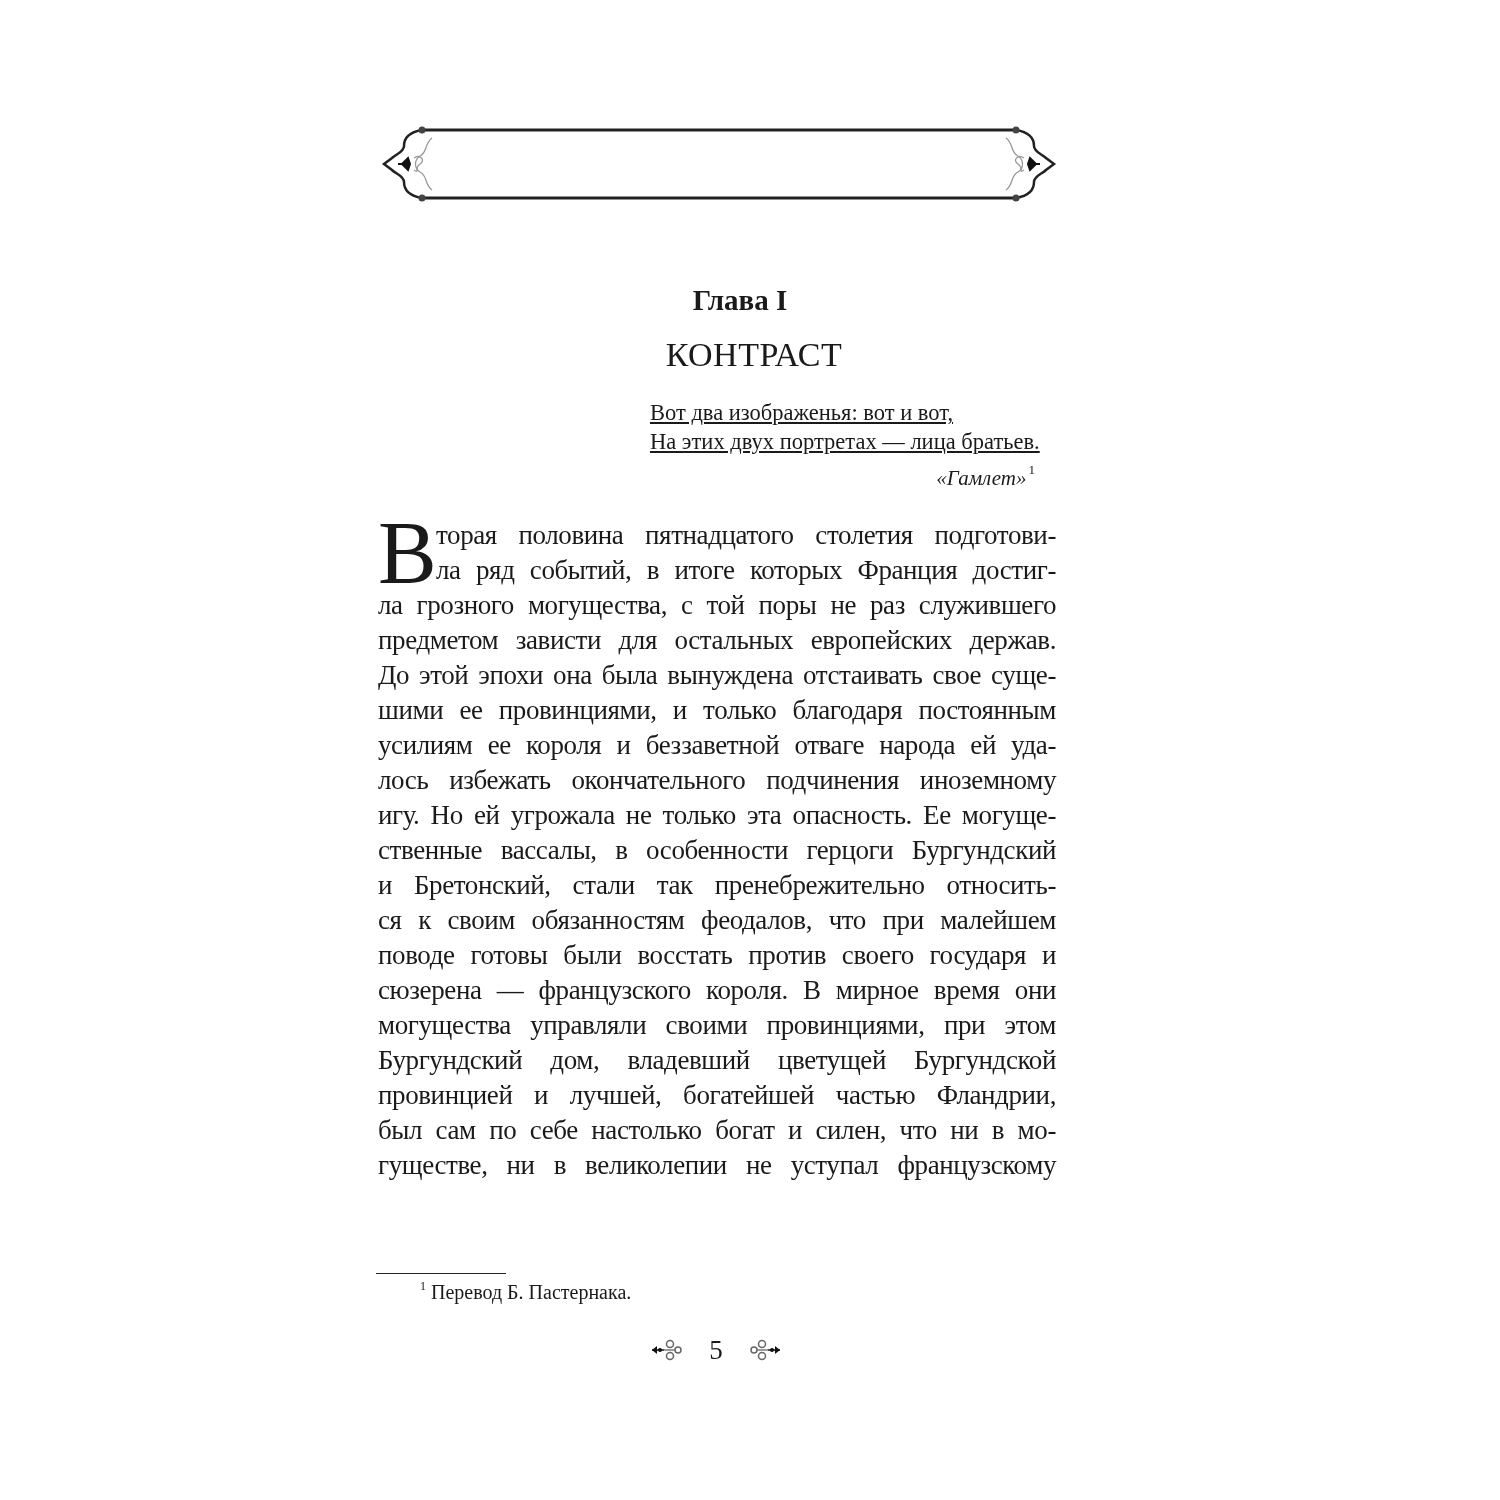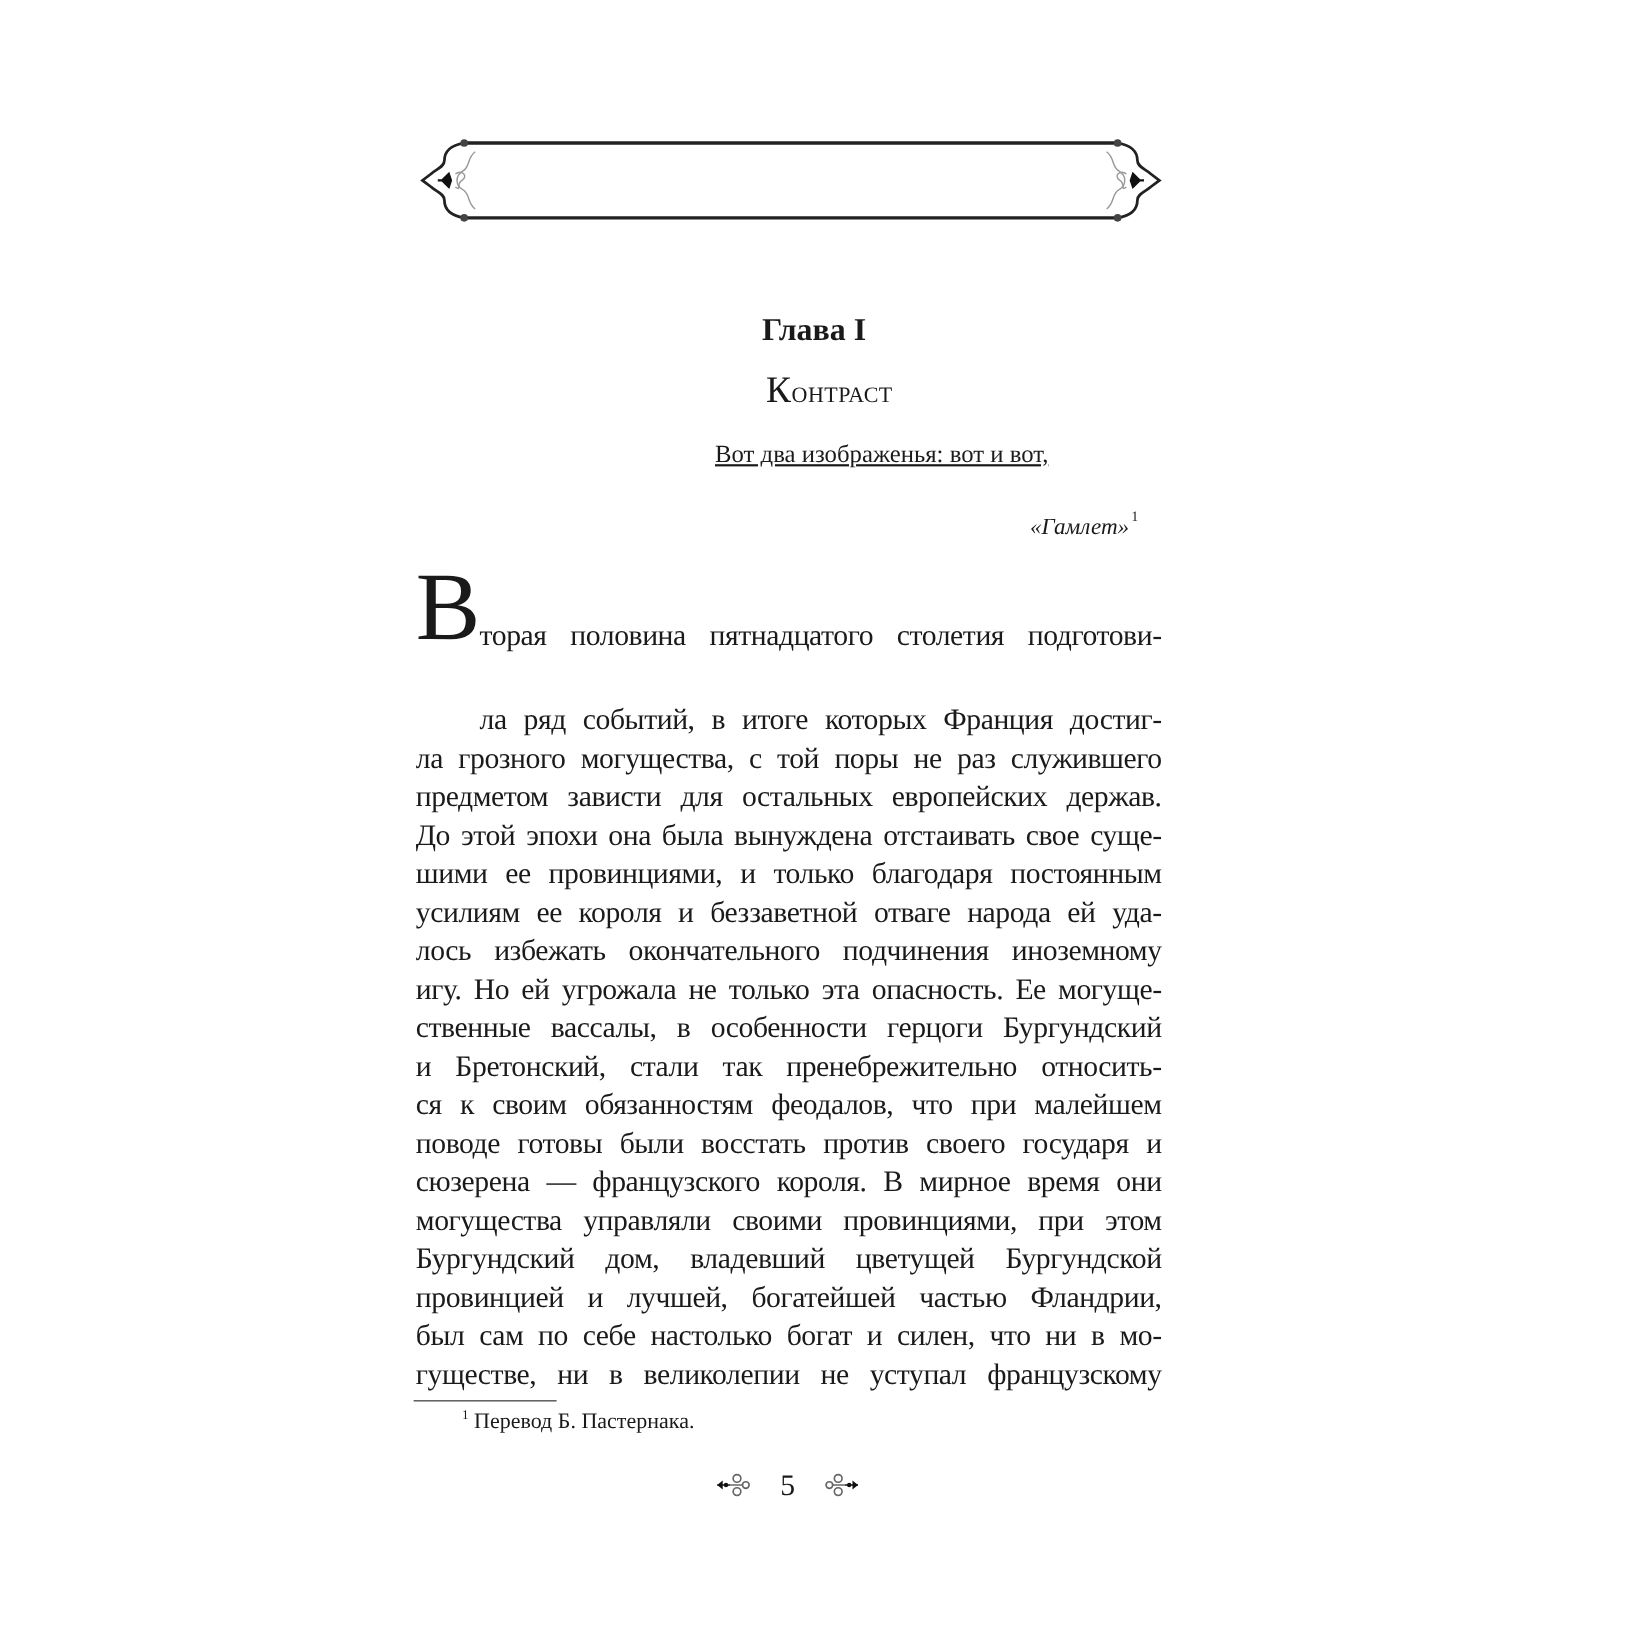--- a/index.html
+++ b/index.html
@@ -2,30 +2,30 @@
 <html><head>
   <meta charset="utf-8">
   <style>
     html, body { margin: 0; padding: 0; background: #ffffff; }
     body { width: 1500px; height: 1500px; position: relative; overflow: hidden; font-family: "Liberation Serif", "DejaVu Serif", serif; color: #1a1a1a; }
     .frame { position: absolute; left: 380px; top: 124px; width: 678px; height: 80px; }
     .frame svg { width: 100%; height: 100%; display: block; }
     .chapter-label { position: absolute; left: 0; width: 1472px; top: 284px; text-align: center; font-weight: bold; font-size: 29px; padding-left: 8px; box-sizing: border-box; }
     .chapter-title { position: absolute; left: 0; width: 1500px; top: 336px; text-align: center; font-size: 34px; letter-spacing: 0.5px; padding-left: 8px; box-sizing: border-box; }
     .chapter-title .cap { font-size: 34px; }
-    .chapter-title .sc { font-size: 20px; }
+    .chapter-title .sc { font-size: 34px; }
     .epigraph { position: absolute; left: 650px; top: 398px; width: 390px; font-size: 22.5px; line-height: 29px; text-decoration: underline; }
     .epigraph .line { display: block; white-space: nowrap; }
     .epigraph-source { position: absolute; right: 465px; top: 466px; font-size: 21px; font-style: italic; white-space: nowrap; }
     .epigraph-source sup { font-style: normal; font-size: 13px; vertical-align: top; position: relative; top: -4px; margin-left: 2px; }
     .body-text { position: absolute; left: 378px; top: 518px; width: 678px; font-size: 27px; line-height: 35px; }
     .body-line { display: block; height: 35px; white-space: nowrap; text-align: justify; text-align-last: justify; letter-spacing: -0.4px; }
     .body-line.last { text-align-last: left; }
     .dropcap { position: absolute; left: 378px; top: 518px; font-size: 88px; line-height: 70px; height: 70px; }
-    .indented { padding-left: 58px; margin-top: 42px; }
+    .indented { padding-left: 58px; }
     .footnote-rule { position: absolute; left: 376px; top: 1273px; width: 130px; height: 0; border-top: 1.5px solid #222; }
     .footnote { position: absolute; left: 420px; top: 1281px; font-size: 20px; white-space: nowrap; }
     .footnote sup { font-size: 12px; vertical-align: top; position: relative; top: -2px; margin-right: 5px; }
     .folio { position: absolute; left: 650px; top: 1330px; width: 132px; height: 40px; display: flex; align-items: center; justify-content: space-between; }
     .folio .num { font-size: 27px; }
     .folio svg { width: 34px; height: 24px; display: block; }
   </style>
 </head>
 <body>
 
@@ -50,20 +50,21 @@
     <path d="M644,34 C638,30 632,36 638,40 C644,44 638,50 644,46" fill="none" stroke="#999" stroke-width="1.3"></path>
   </svg>
 </div>
 
 <div class="chapter-label">Глава I</div>
 
 <div class="chapter-title"><span class="cap">К</span><span class="sc">ОНТРАСТ</span></div>
 
 <div class="epigraph">
   <span class="line">Вот два изображенья: вот и вот,</span>
+  <span class="line">На этих двух портретах — лица братьев.</span>
 </div>
 <div class="epigraph-source"><span>«Гамлет»</span><sup>1</sup></div>
 
 <div class="dropcap">В</div>
 
 <div class="body-text">
   <span class="body-line indented">торая половина пятнадцатого столетия подготови-</span>
   <span class="body-line indented">ла ряд событий, в итоге которых Франция достиг-</span>
   <span class="body-line">ла грозного могущества, с той поры не раз служившего</span>
   <span class="body-line">предметом зависти для остальных европейских держав.</span>

